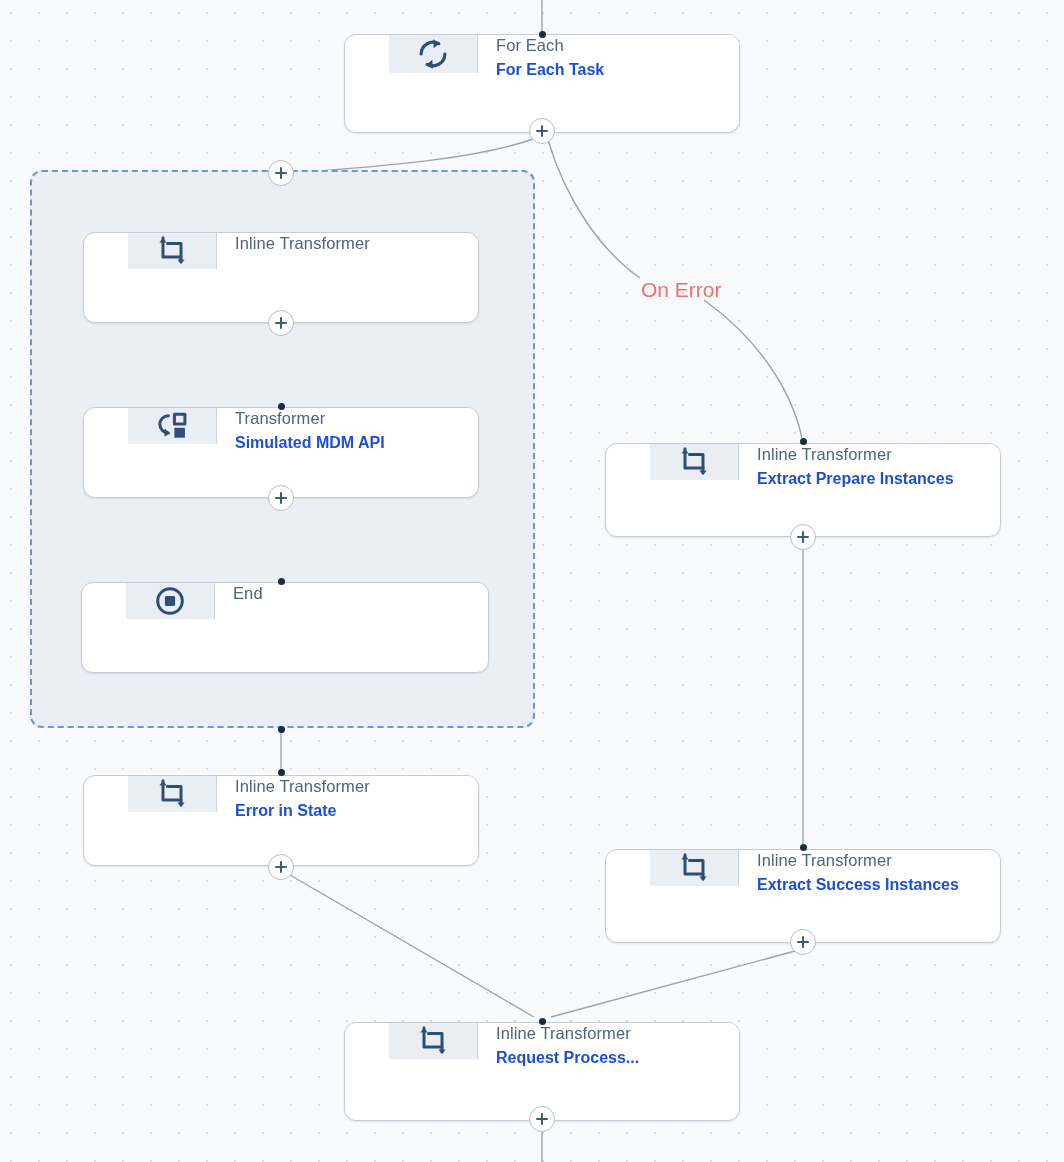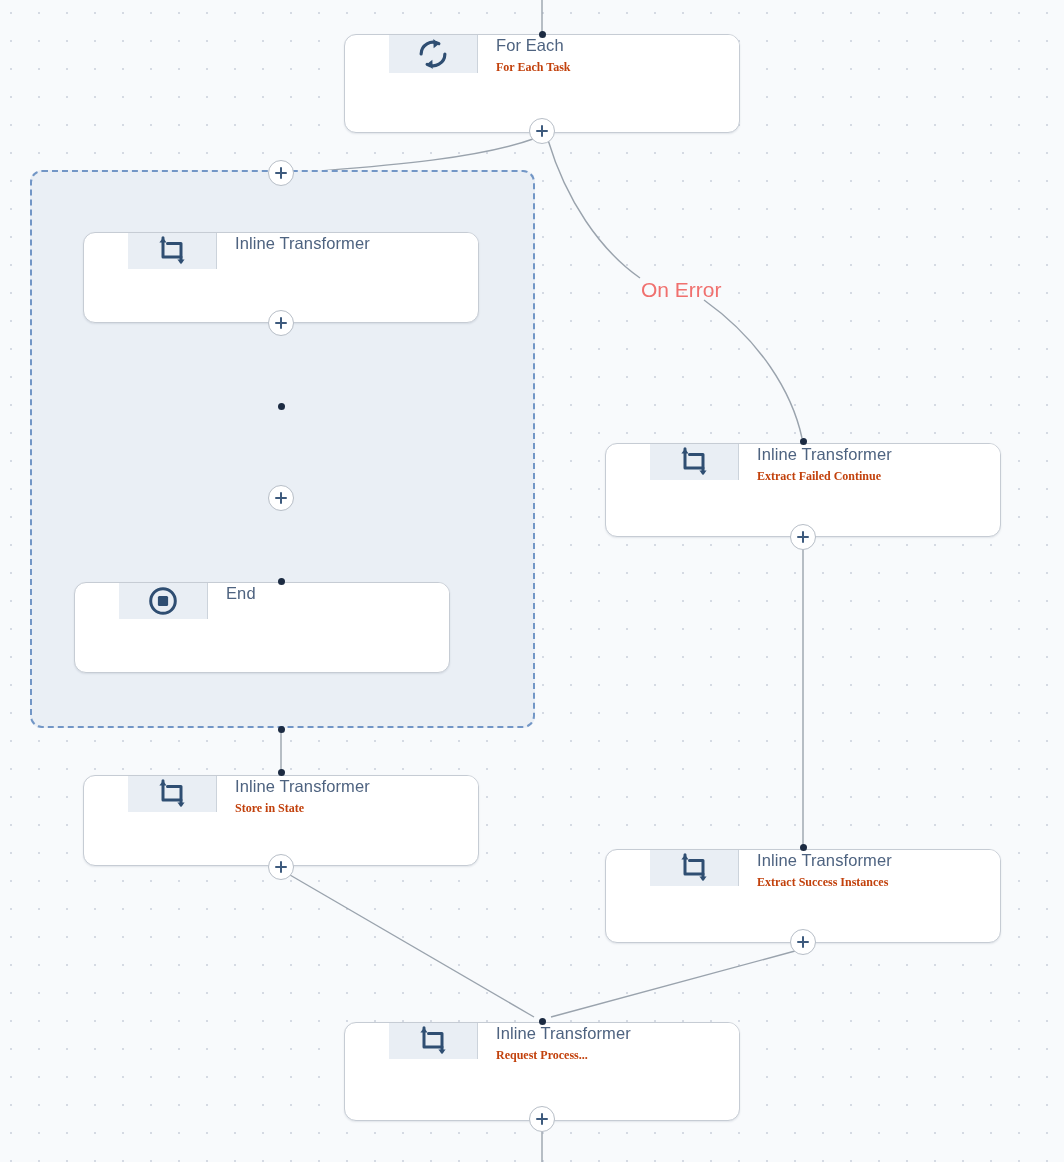--- a/index.html
+++ b/index.html
@@ -77,29 +77,28 @@
   .node-type {
     font-size: 16.5px;
     line-height: 1.25;
     color: #4e6380;
     letter-spacing: 0.1px;
     white-space: nowrap;
     overflow: hidden;
     text-overflow: ellipsis;
   }
   .node-title {
-    font-size: 12px;
+    font-size: 16px;
     line-height: 1.3;
     font-weight: bold;
-    color: #c2410c;
+    color: #1d4ed8;
     margin-top: 4px;
     white-space: nowrap;
     overflow: hidden;
     text-overflow: ellipsis;
-    font-family: Liberation Serif, serif;
   }
 
   
   .plus {
     position: absolute;
     width: 26px;
     height: 26px;
     margin-left: -13px;
     margin-top: -13px;
     box-sizing: border-box;
@@ -205,22 +204,36 @@
         <path d="M9 7 L18 7 L18 19"></path>
         <polyline points="3.6,6.4 6,3.2 8.4,6.4" fill="#2f4e72" stroke="none"></polyline>
         <polyline points="15.6,17.6 18,20.8 20.4,17.6" fill="#2f4e72" stroke="none"></polyline>
       </svg>
     </div>
     <div class="node-body">
       <div class="node-type">Inline Transformer</div>
     </div>
   </div>
 
-
-  <div class="node" style="left:74px; top:582px; width:376px; height:91px;">
+  <div class="node" style="left:83px; top:407px; width:396px; height:91px;">
+    <div class="node-icon">
+      <svg width="36" height="36" viewBox="0 0 24 24" fill="none" stroke="#2f4e72" stroke-width="2" stroke-linecap="round" stroke-linejoin="round">
+        <path d="M9.6 5.2 A5 5 0 1 0 9.6 16.6"></path>
+        <polyline points="7.2,13.6 10.6,16.8 7.0,19.2" fill="#2f4e72" stroke="none"></polyline>
+        <rect x="13.6" y="4.2" width="7" height="6.4" fill="none"></rect>
+        <rect x="13.6" y="13.2" width="7" height="6.6" fill="#2f4e72" stroke="none"></rect>
+      </svg>
+    </div>
+    <div class="node-body">
+      <div class="node-type">Transformer</div>
+      <div class="node-title">Simulated MDM API</div>
+    </div>
+  </div>
+
+  <div class="node" style="left:81px; top:582px; width:408px; height:91px;">
     <div class="node-icon">
       <svg width="36" height="36" viewBox="0 0 24 24" fill="none" stroke="#2f4e72" stroke-width="2">
         <circle cx="12" cy="12" r="8.2"></circle>
         <rect x="8.6" y="8.6" width="6.8" height="6.8" fill="#2f4e72" stroke="none" rx="1"></rect>
       </svg>
     </div>
     <div class="node-body">
       <div class="node-type">End</div>
     </div>
   </div>
@@ -229,36 +242,36 @@
     <div class="node-icon">
       <svg width="36" height="36" viewBox="0 0 24 24" fill="none" stroke="#2f4e72" stroke-width="2" stroke-linecap="round" stroke-linejoin="round">
         <path d="M6 3.2 L6 16 L18 16"></path>
         <path d="M9 7 L18 7 L18 19"></path>
         <polyline points="3.6,6.4 6,3.2 8.4,6.4" fill="#2f4e72" stroke="none"></polyline>
         <polyline points="15.6,17.6 18,20.8 20.4,17.6" fill="#2f4e72" stroke="none"></polyline>
       </svg>
     </div>
     <div class="node-body">
       <div class="node-type">Inline Transformer</div>
-      <div class="node-title">Store in State</div>
+      <div class="node-title">Error in State</div>
     </div>
   </div>
 
   <div class="node" style="left:605px; top:443px; width:396px; height:94px;">
     <div class="node-icon">
       <svg width="36" height="36" viewBox="0 0 24 24" fill="none" stroke="#2f4e72" stroke-width="2" stroke-linecap="round" stroke-linejoin="round">
         <path d="M6 3.2 L6 16 L18 16"></path>
         <path d="M9 7 L18 7 L18 19"></path>
         <polyline points="3.6,6.4 6,3.2 8.4,6.4" fill="#2f4e72" stroke="none"></polyline>
         <polyline points="15.6,17.6 18,20.8 20.4,17.6" fill="#2f4e72" stroke="none"></polyline>
       </svg>
     </div>
     <div class="node-body">
       <div class="node-type">Inline Transformer</div>
-      <div class="node-title">Extract Failed Continue</div>
+      <div class="node-title">Extract Prepare Instances</div>
     </div>
   </div>
 
   <div class="node" style="left:605px; top:849px; width:396px; height:94px;">
     <div class="node-icon">
       <svg width="36" height="36" viewBox="0 0 24 24" fill="none" stroke="#2f4e72" stroke-width="2" stroke-linecap="round" stroke-linejoin="round">
         <path d="M6 3.2 L6 16 L18 16"></path>
         <path d="M9 7 L18 7 L18 19"></path>
         <polyline points="3.6,6.4 6,3.2 8.4,6.4" fill="#2f4e72" stroke="none"></polyline>
         <polyline points="15.6,17.6 18,20.8 20.4,17.6" fill="#2f4e72" stroke="none"></polyline>

